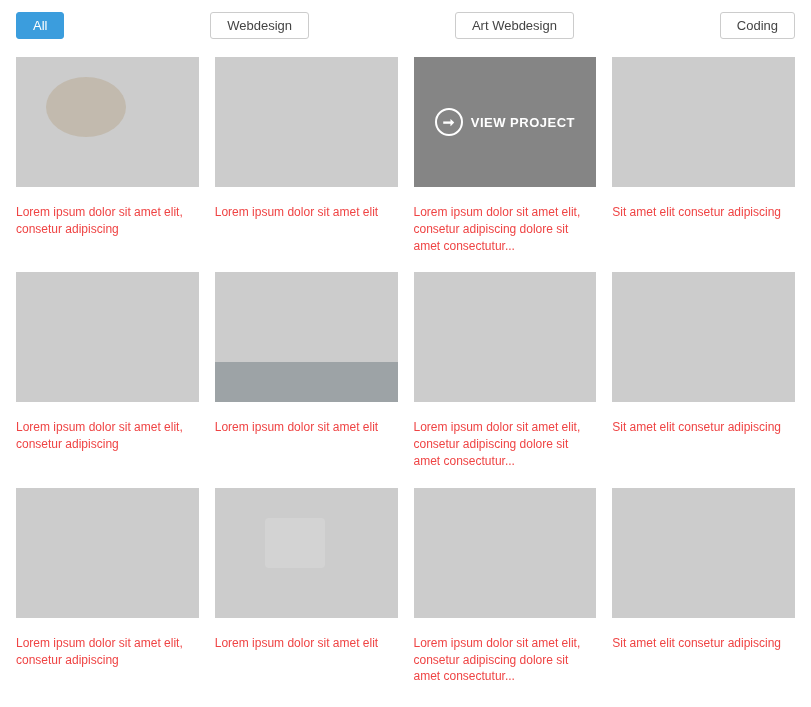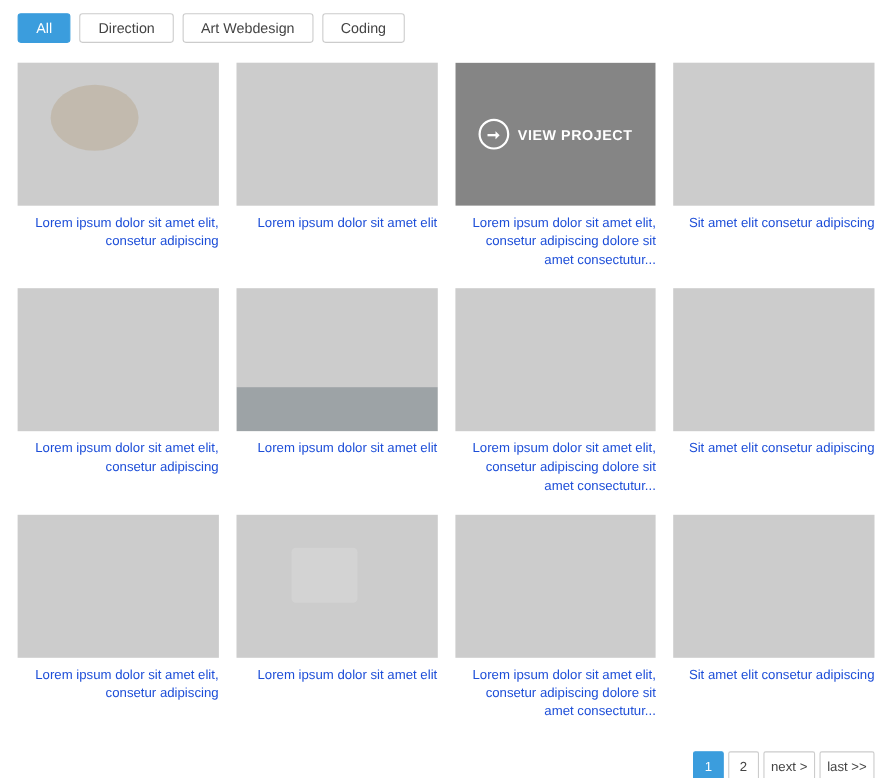--- a/index.html
+++ b/index.html
@@ -11,20 +11,21 @@
       min-height: 707px;
       padding: 12px 16px 20px 16px;
     }
 
     
     .filter-bar {
       display: flex;
       gap: 8px;
       margin-bottom: 18px;
       align-items: center;
+      justify-content: space-between;
     }
     .filter-btn {
       padding: 5px 16px;
       border: 1px solid #ccc;
       background: #fff;
       border-radius: 3px;
       cursor: pointer;
       font-size: 13px;
       color: #444;
     }
@@ -121,24 +122,24 @@
     .img-bg-10::after {
       content: '';
       position: absolute;
       top: 30px; left: 50px;
       width: 60px; height: 50px;
       background: rgba(255,255,255,0.15);
       border-radius: 4px;
     }
 
     .gallery-item .caption {
-      margin-top: 7px;
+      margin-top: 17px;
       font-size: 12px;
-      color: #1d4ed8;
-      text-align: right;
+      color: #ef4444;
+      text-align: left;
       line-height: 1.4;
     }
 
     
     .pagination {
       display: flex;
       justify-content: flex-end;
       align-items: center;
       gap: 4px;
       margin-top: 10px;
@@ -161,21 +162,21 @@
       background: #3b9ddd;
       border-color: #3b9ddd;
       color: #fff;
     }
   </style>
 </head>
 <body>
 
 <div class="filter-bar">
   <button class="filter-btn active">All</button>
-  <button class="filter-btn">Direction</button>
+  <button class="filter-btn">Webdesign</button>
   <button class="filter-btn">Art Webdesign</button>
   <button class="filter-btn">Coding</button>
 </div>
 
 <div class="gallery-grid" id="gallery-grid">
 <div class="gallery-item">
       <div class="img-wrapper img-bg-1" style="position: relative;"></div>
       <div class="caption">Lorem ipsum dolor sit amet elit, consetur adipiscing</div>
     </div>
     <div class="gallery-item">

